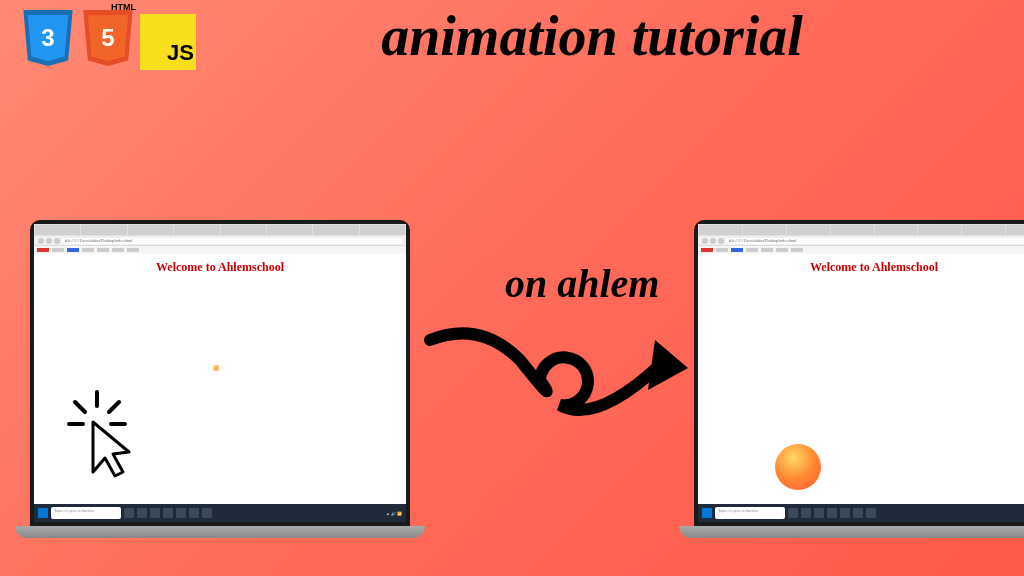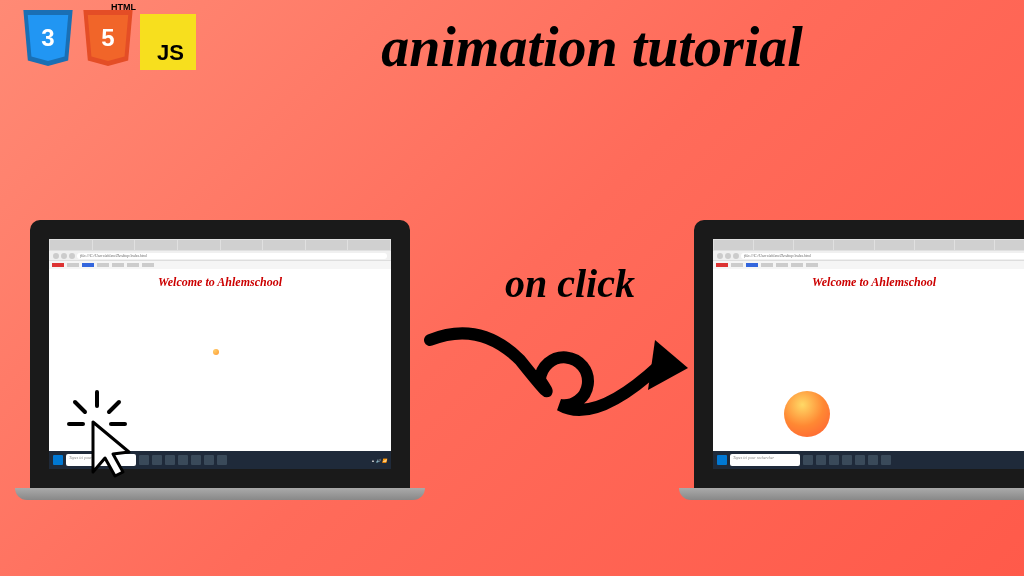--- a/index.html
+++ b/index.html
@@ -8,21 +8,21 @@
     height: 576px;
     background: linear-gradient(135deg, #ff8a75 0%, #ff6b5a 50%, #ff5a4a 100%);
     position: relative;
     font-family: Georgia, serif;
     overflow: hidden;
   }
 
   
   .title {
     position: absolute;
-    top: 15px;
+    top: 4px;
     left: 200px;
     right: 40px;
     text-align: center;
     font-size: 56px;
     font-weight: bold;
     font-style: italic;
     color: #000;
     font-family: Georgia, "Times New Roman", serif;
   }
 
@@ -76,41 +76,40 @@
     font-weight: bold;
     color: #000;
   }
   .badge-js {
     width: 56px;
     height: 56px;
     background: #f7df1e;
     display: flex;
     align-items: flex-end;
     justify-content: flex-end;
-    padding: 4px 12px;
+    padding: 4px 2px;
     font-family: Arial, sans-serif;
     font-weight: bold;
     font-size: 22px;
     color: #000;
     margin-top: 4px;
   }
 
   
   .laptop {
     position: absolute;
     width: 380px;
   }
   .laptop-left { left: 30px; top: 220px; }
   .laptop-right { right: -30px; top: 220px; width: 360px; }
   .laptop-screen {
     background: #1a1a1a;
     border-radius: 10px 10px 0 0;
-    padding: 19px;
-    height: 268px;
-    font-style: italic;
+    padding: 4px;
+    height: 306px;
   }
   .laptop-base {
     height: 12px;
     background: linear-gradient(#aaa, #888);
     border-radius: 0 0 16px 16px;
     margin: 0 -15px;
   }
   .screen-content {
     background: #fff;
     width: 100%;
@@ -336,21 +335,21 @@
       <line x1="32" y1="2" x2="32" y2="16"></line>
       <line x1="10" y1="12" x2="20" y2="22"></line>
       <line x1="54" y1="12" x2="44" y2="22"></line>
       <line x1="4" y1="34" x2="18" y2="34"></line>
       <line x1="60" y1="34" x2="46" y2="34"></line>
     </g>
     <path d="M28 32 L28 82 L40 68 L50 86 L58 82 L48 64 L64 62 Z" fill="#fff" stroke="#000" stroke-width="3" stroke-linejoin="round"></path>
   </svg>
 </div>
 
-<div class="on-click-label">on click</div>
+<div class="on-click-label">on ahlem</div>
 <div class="arrow-wrap">
   <svg viewBox="0 0 280 150" width="280" height="150">
     <path d="M10 30 Q 60 10, 100 50 Q 140 100, 120 70 A 24 24 0 1 1 140 95 Q 175 115, 240 55" fill="none" stroke="#000" stroke-width="12" stroke-linecap="round"></path>
     <path d="M235 30 L268 58 L228 80 Z" fill="#000"></path>
   </svg>
 </div>
 
 <div class="laptop laptop-right">
   <div class="laptop-screen">
     <div class="screen-content">

